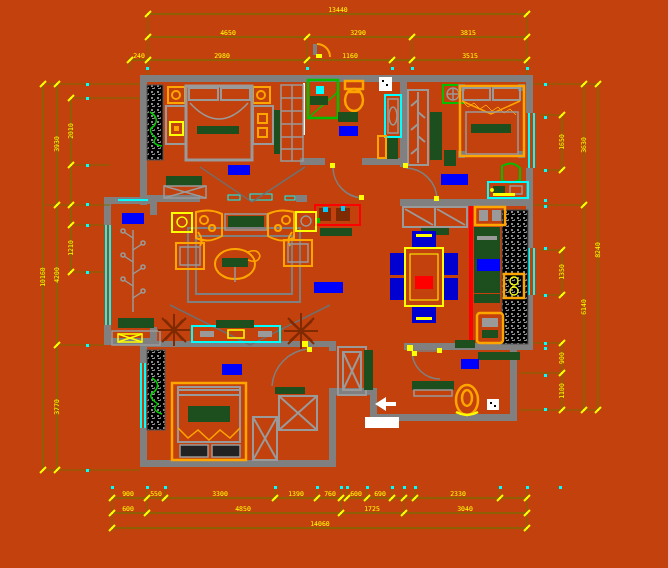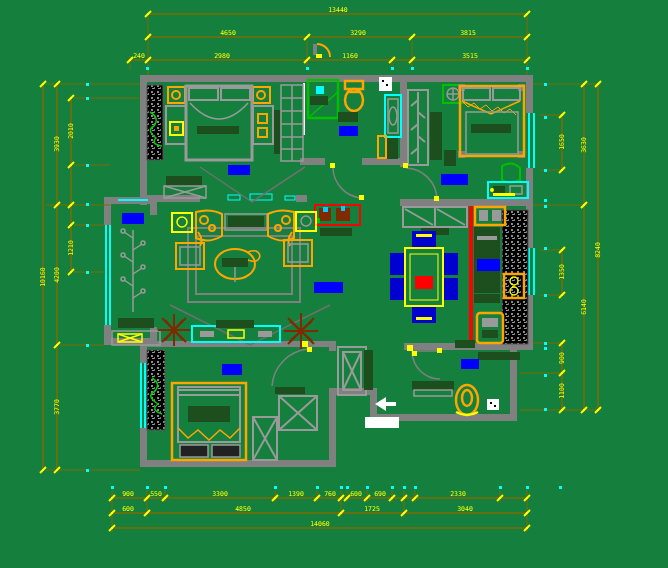--- a/index.html
+++ b/index.html
@@ -1,16 +1,16 @@
 <!DOCTYPE html>
 <html><head>
 <meta charset="utf-8">
 <style>
   html,body{margin:0;padding:0;background:#000;}
-  .stage{position:relative;width:668px;height:568px;background:#15803d;overflow:hidden;
+  .stage{position:relative;width:668px;height:568px;background:#c2410c;overflow:hidden;
          font-family:"DejaVu Sans Mono",monospace;}
   svg text{font-family:"DejaVu Sans Mono",monospace;}
 </style>
 </head>
 <body>
 
 <div class="stage">
 <svg width="668" height="568" viewBox="0 0 668 568">
   <defs>
     <pattern id="speck" width="6" height="6" patternUnits="userSpaceOnUse">

